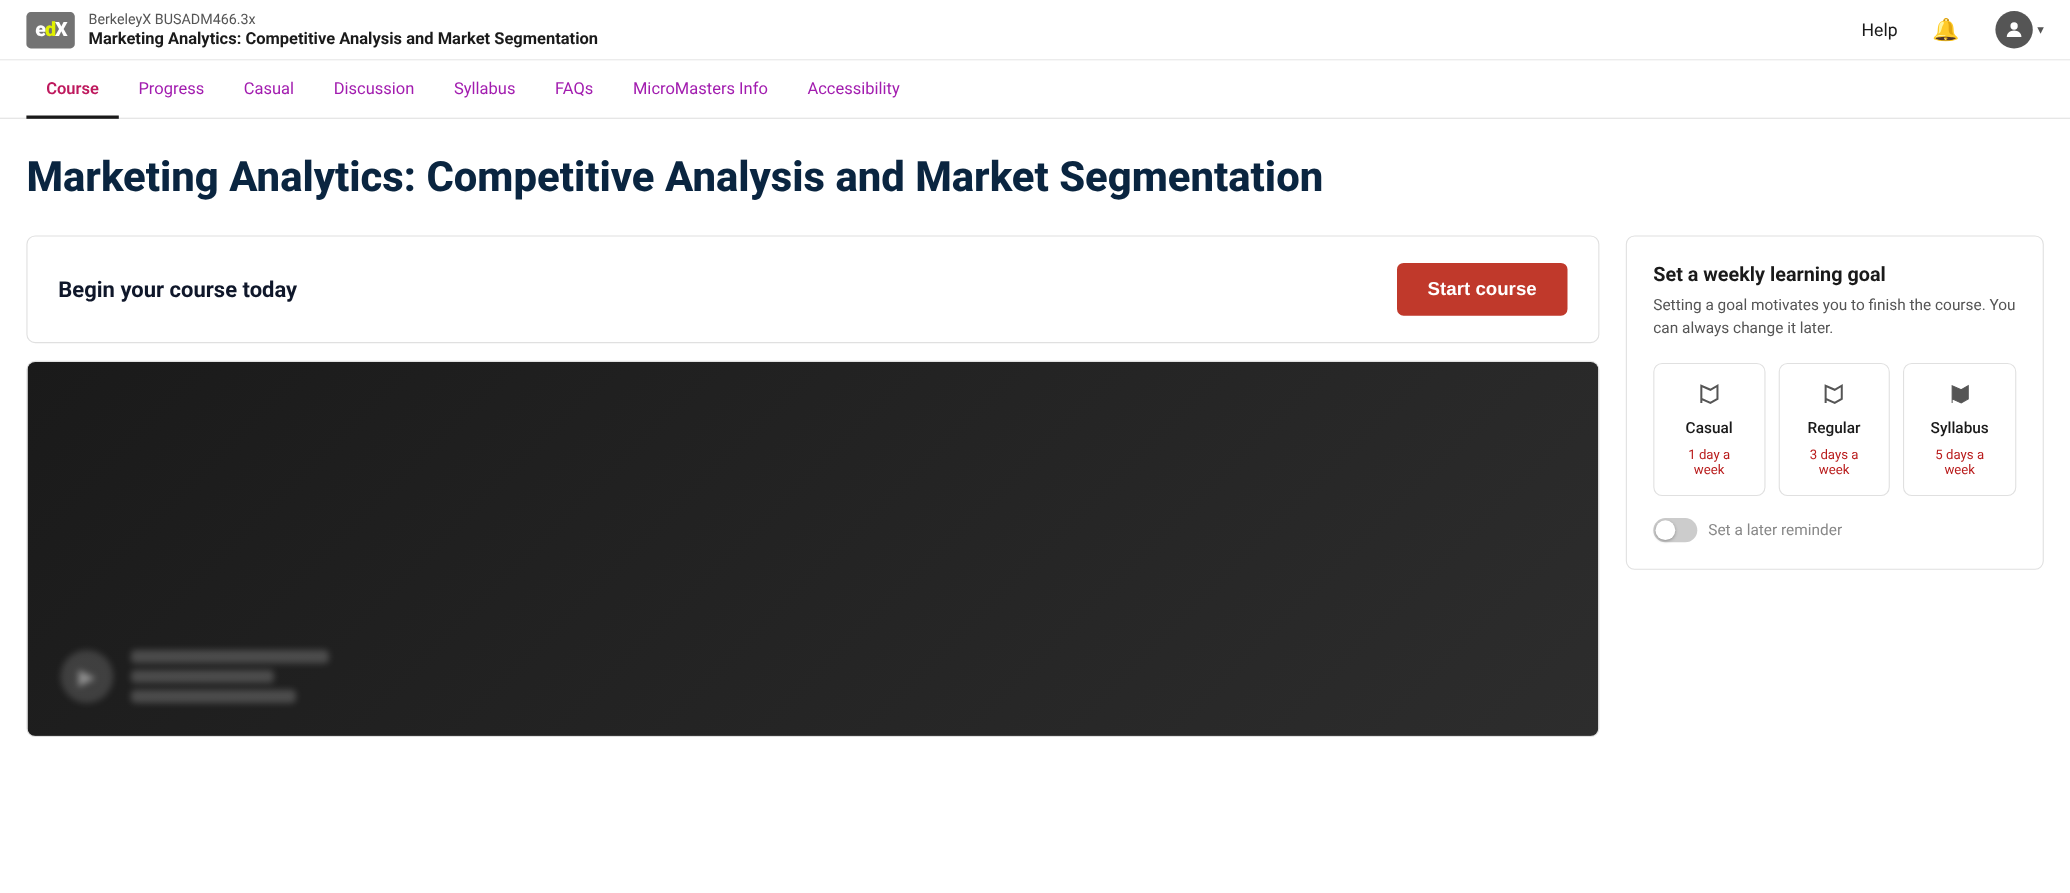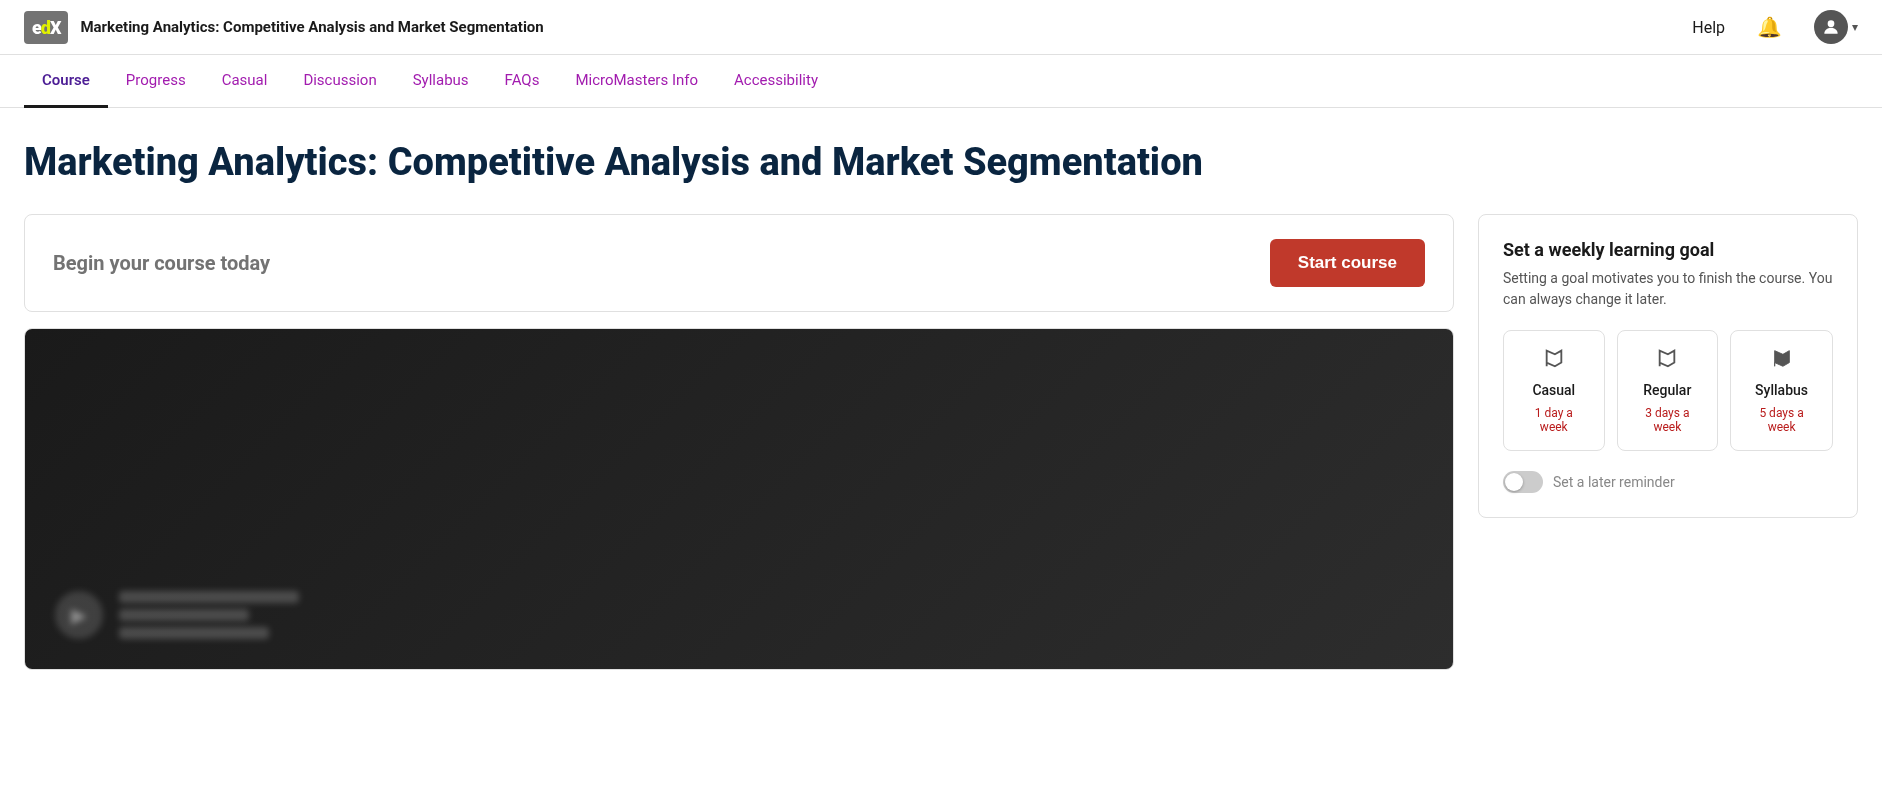--- a/index.html
+++ b/index.html
@@ -98,21 +98,21 @@
       color: #a21caf;
       cursor: pointer;
       text-decoration: none;
       border-bottom: 3px solid transparent;
       margin-bottom: -1px;
       white-space: nowrap;
     }
     .nav-item.active {
       font-weight: 600;
       border-bottom: 3px solid #1a1a1a;
-      color: #4c1d95;
+      color: #be185d;
     }
 
     
     .main-content {
       padding: 32px 24px 24px 24px;
       max-width: 1882px;
     }
     .course-page-title {
       font-size: 38px;
       font-weight: 800;
@@ -142,21 +142,21 @@
       align-items: center;
       justify-content: space-between;
       padding: 24px 28px;
       border: 1px solid #e0e0e0;
       border-radius: 8px;
       background: #fff;
     }
     .begin-card-text {
       font-size: 20px;
       font-weight: 700;
-      color: #737373;
+      color: #0f172a;
     }
     .start-course-btn {
       background: #c0392b;
       color: #fff;
       border: none;
       padding: 14px 28px;
       font-size: 17px;
       font-weight: 600;
       border-radius: 6px;
       cursor: pointer;
@@ -294,20 +294,21 @@
   </style>
 </head>
 <body>
 
 <header class="header">
   <div class="header-left">
     <div class="edx-logo">
       e<span>d</span>X
     </div>
     <div class="header-course-info">
+      <span class="header-course-org">BerkeleyX BUSADM466.3x</span>
       <span class="header-course-title">Marketing Analytics: Competitive Analysis and Market Segmentation</span>
     </div>
   </div>
   <div class="header-right">
     <a class="help-link">Help</a>
     <span class="bell-icon">🔔</span>
     <div class="avatar-container">
       <button class="avatar-btn">
         <svg width="20" height="20" viewBox="0 0 24 24" fill="white">
             <circle cx="12" cy="8" r="4"></circle>

